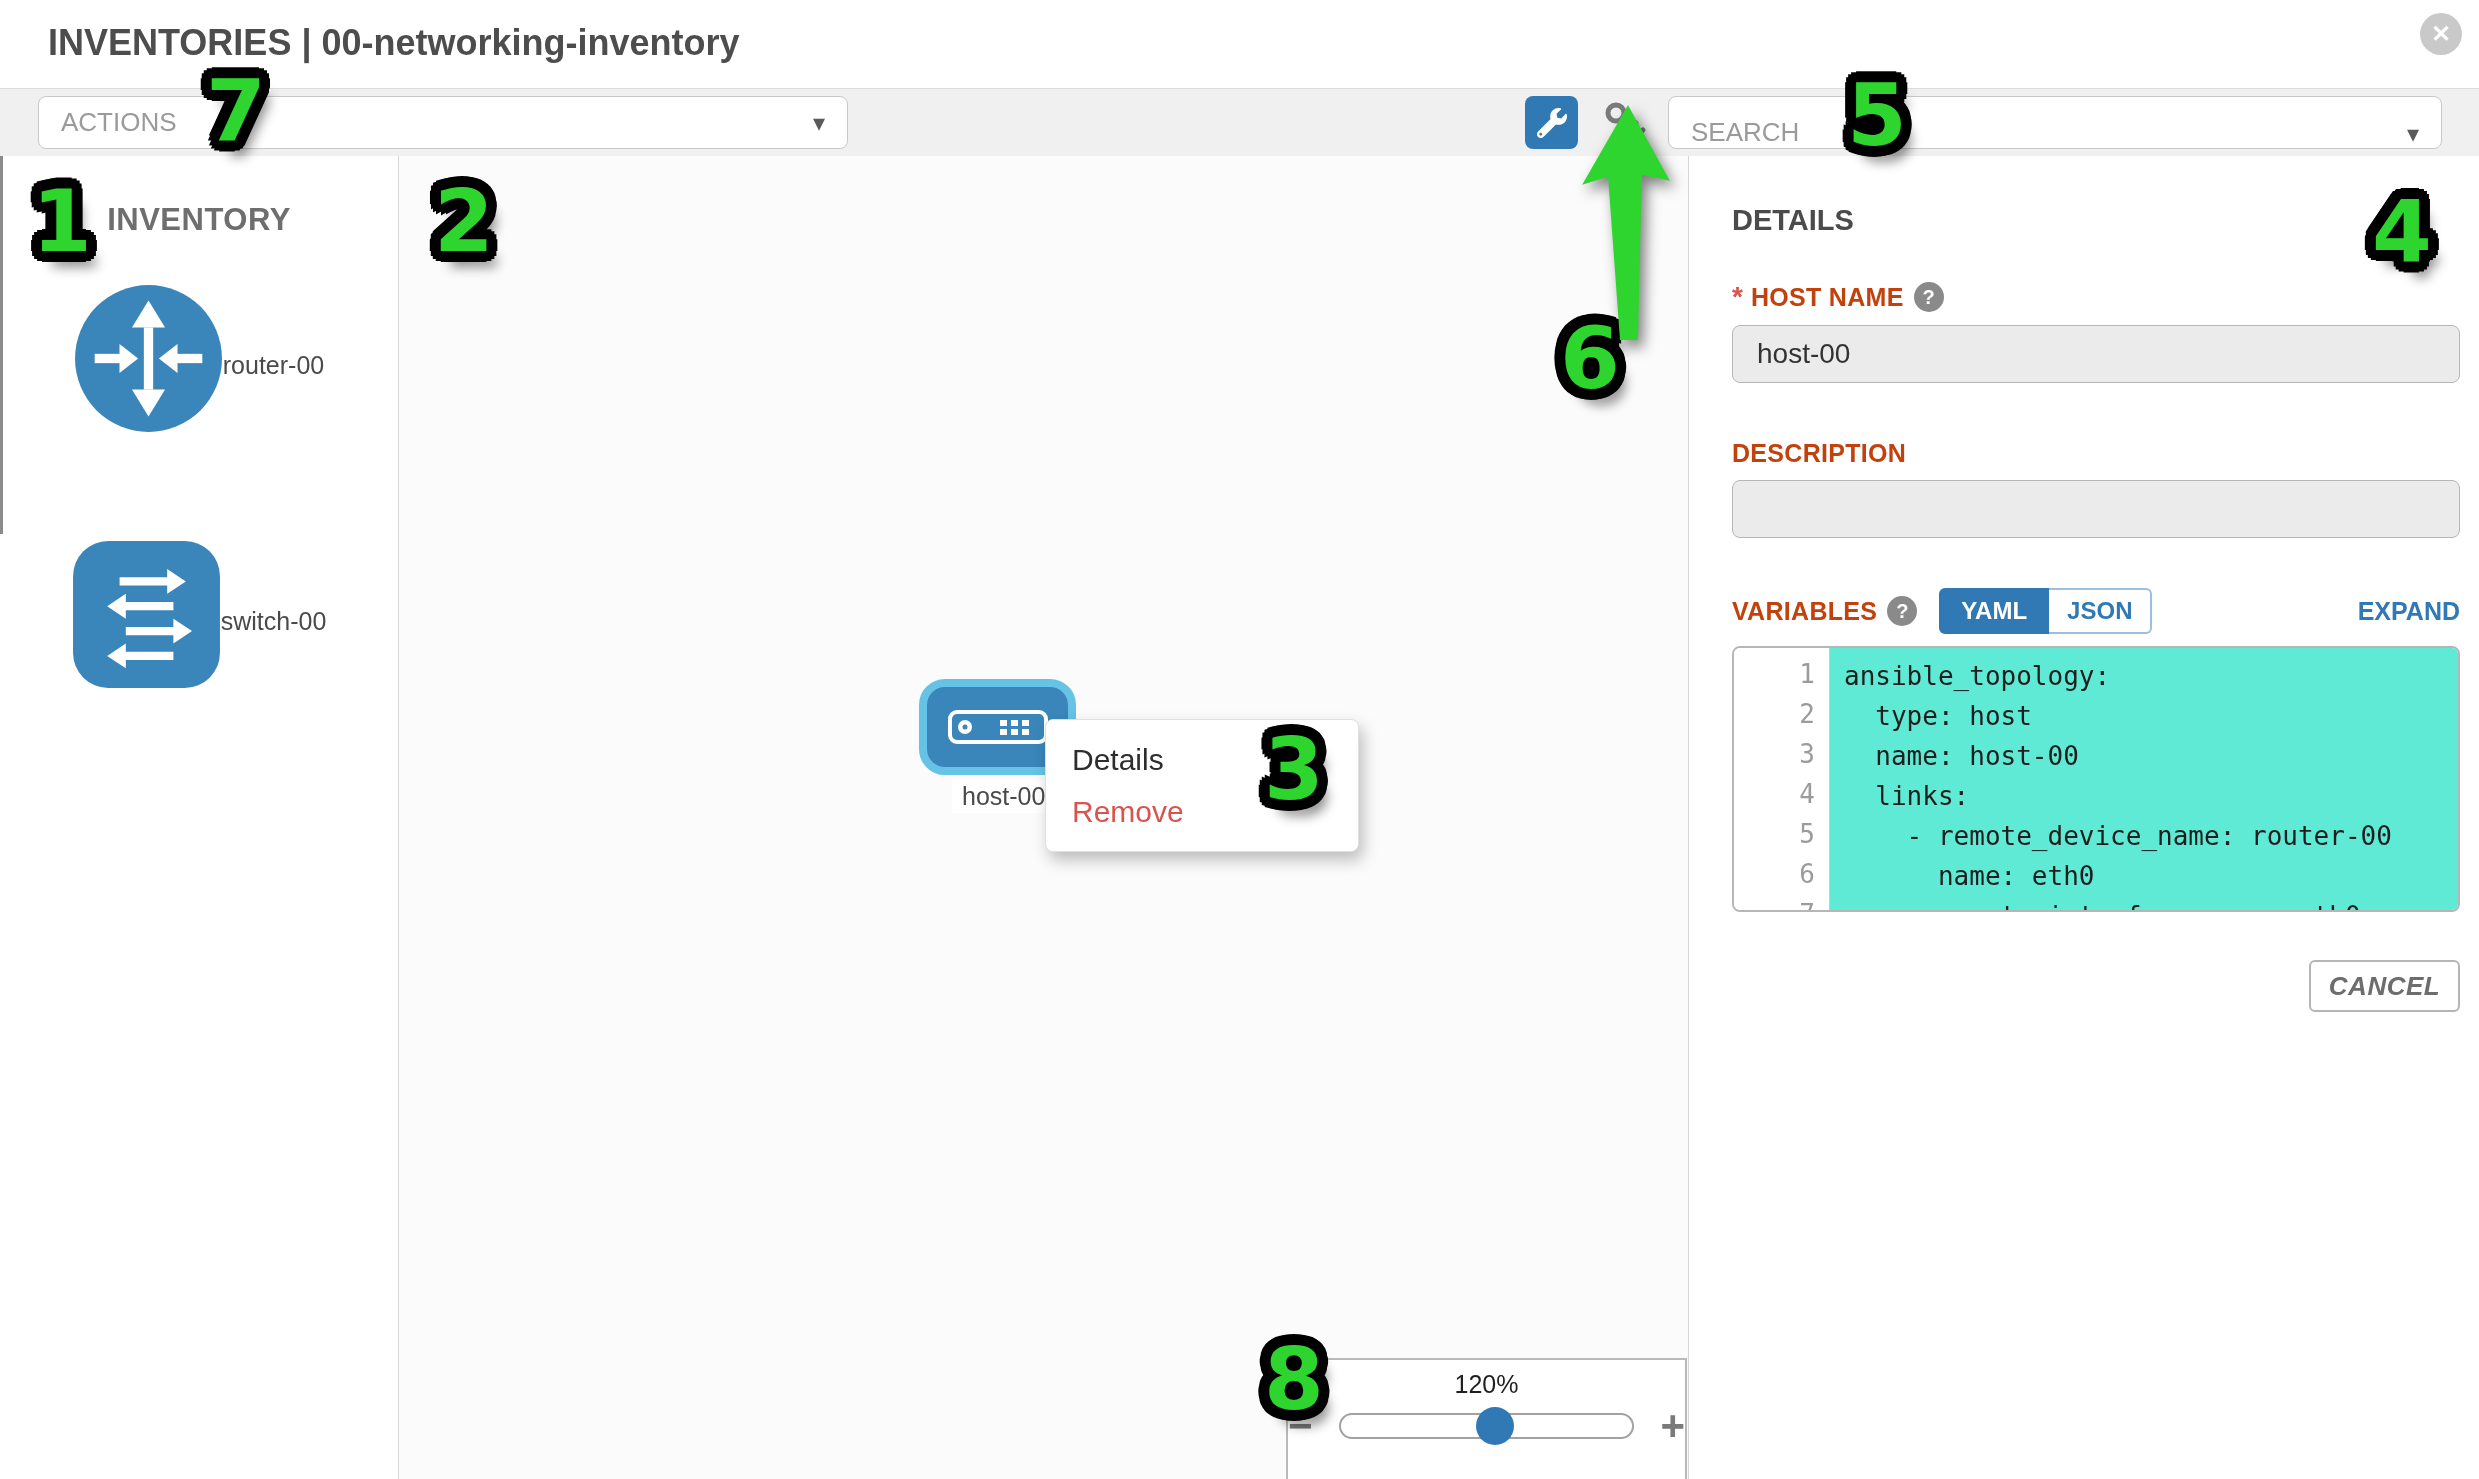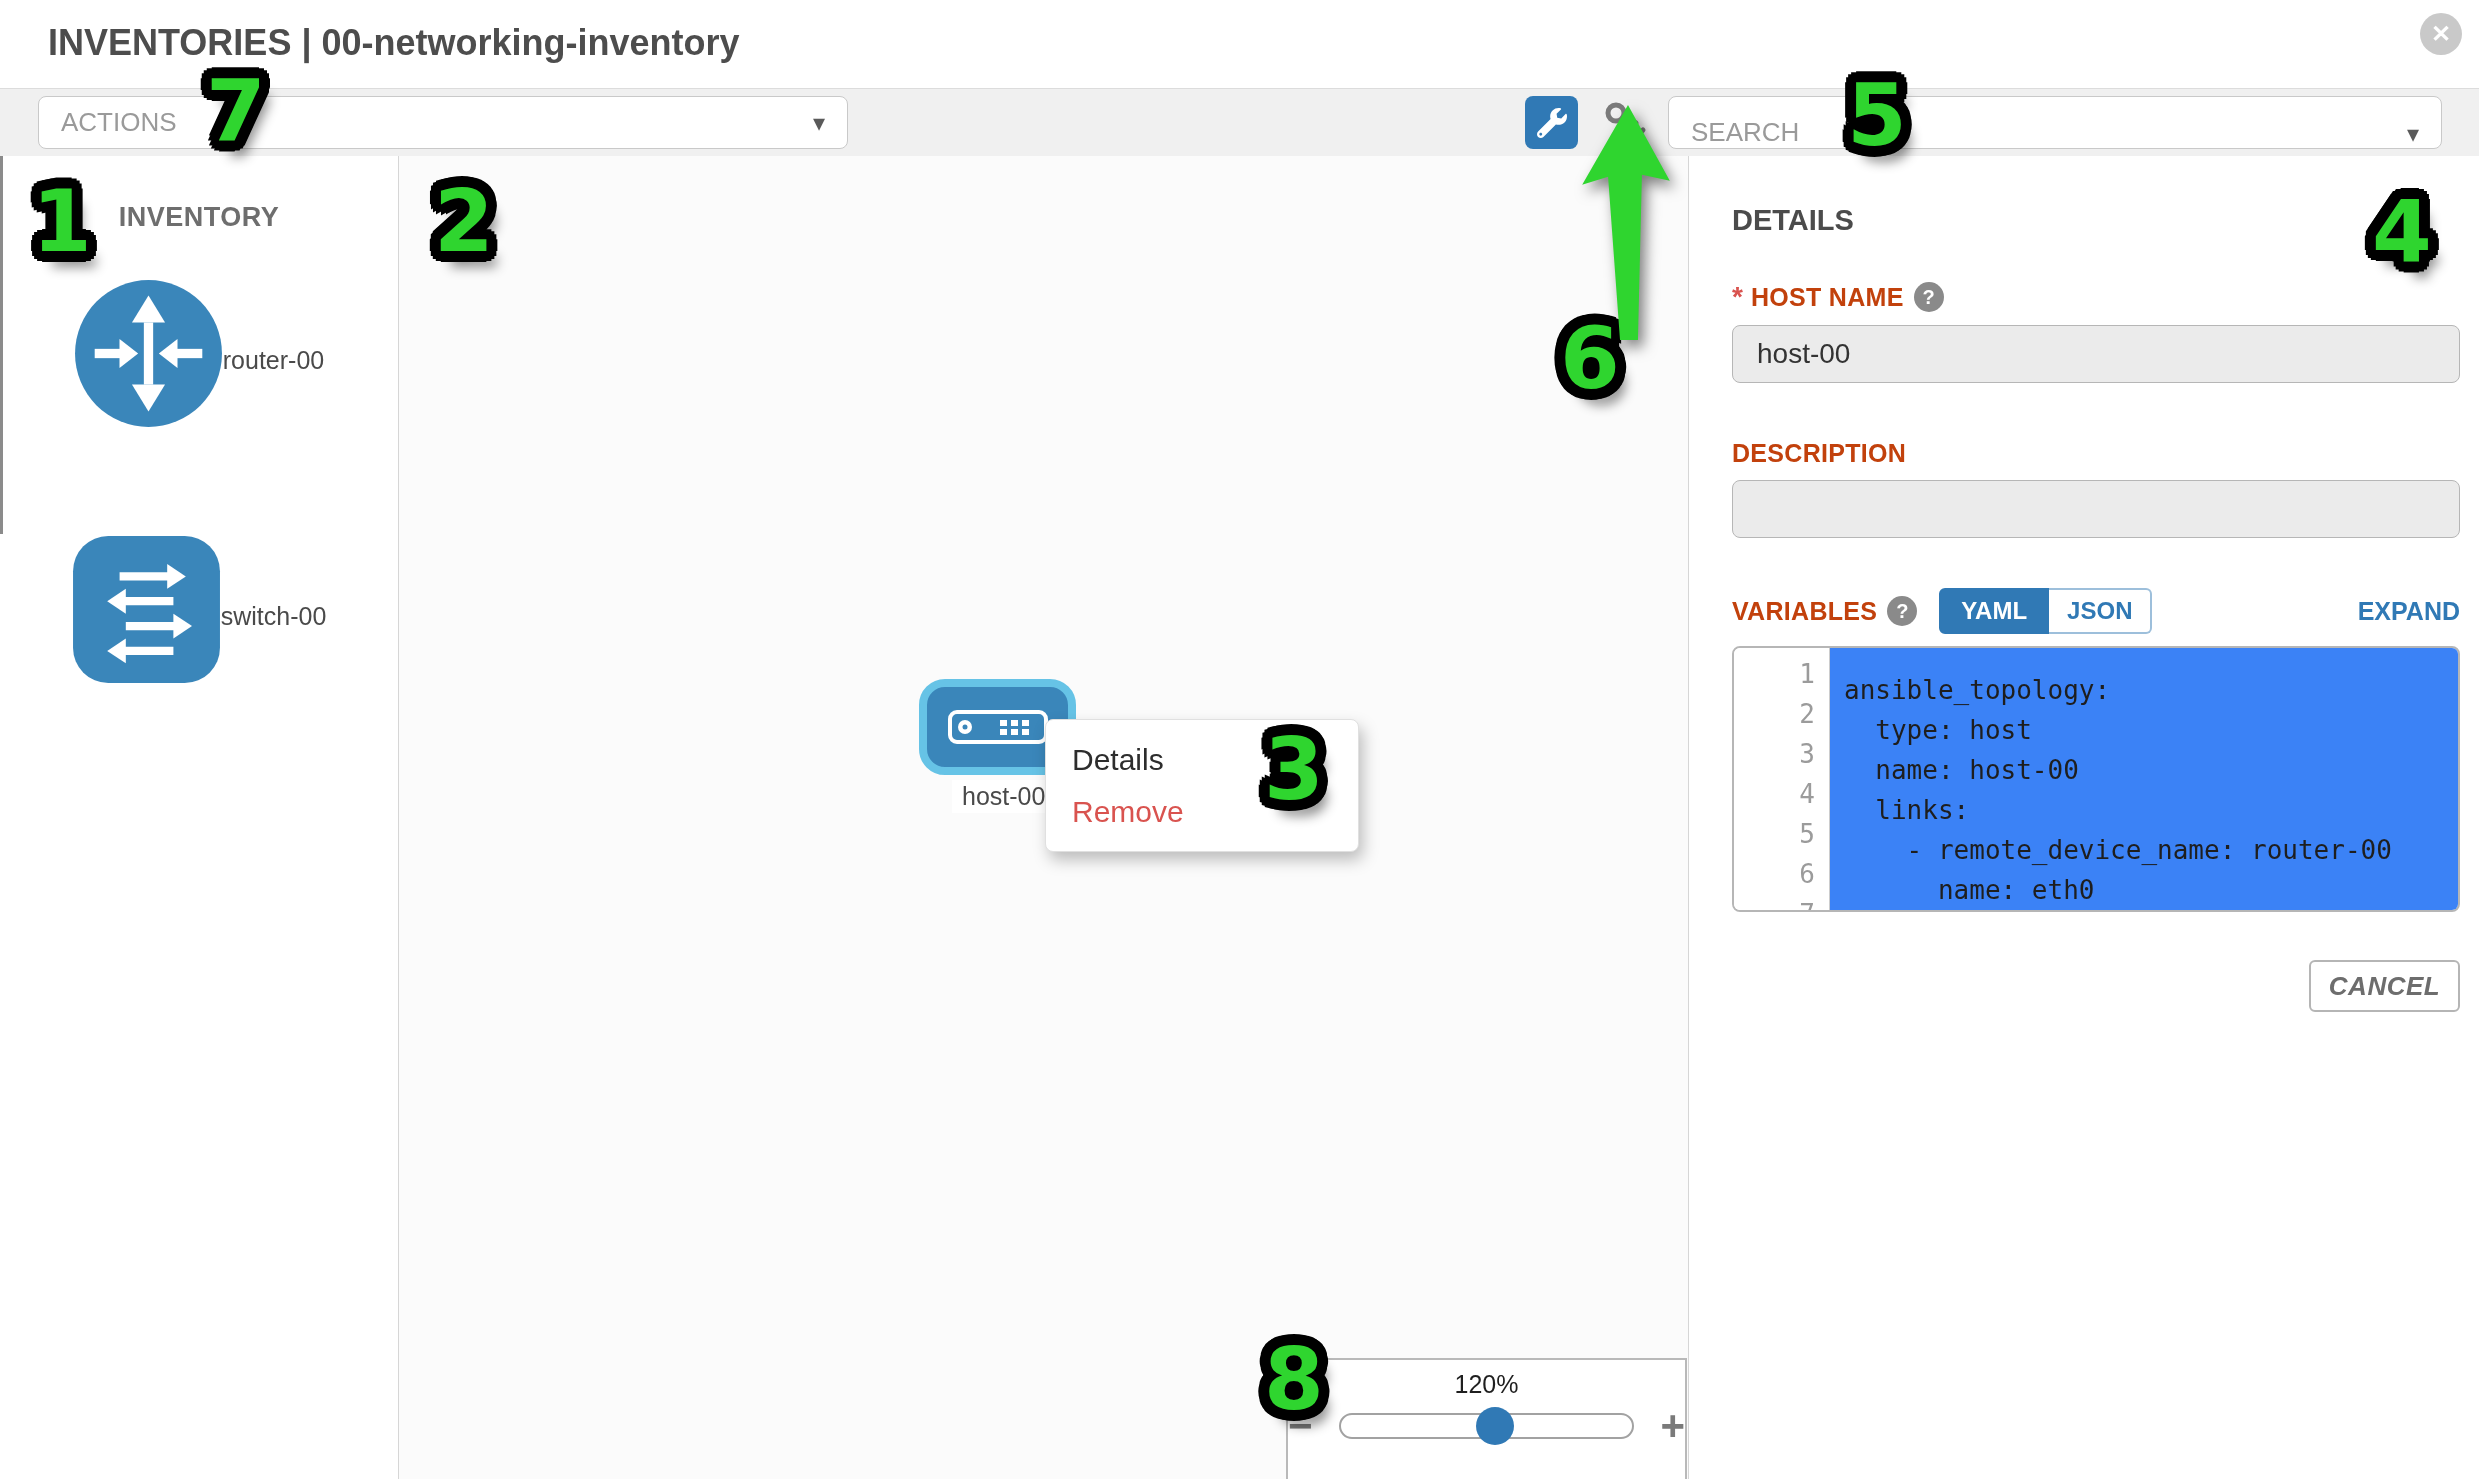--- a/index.html
+++ b/index.html
@@ -28,21 +28,21 @@
                 display:flex; align-items:center; justify-content:center; cursor:pointer; }
   .key-btn { width:50px; height:50px; margin:0 18px 0 22px; display:flex; align-items:center;
              justify-content:center; cursor:pointer; }
   .search-box { width:774px;align-items:flex-end; }
 
   
   .main { position:absolute; left:0; top:156px; width:2480px; height:1323px; display:flex; }
   .left-panel { width:399px; background:#fff; border-right:1px solid #d6d6d6; position:relative;
                 display:flex; flex-direction:column; align-items:center; padding-top:46px; }
   .edge-mark { position:absolute; left:0; top:0; width:3px; height:378px; background:#8b8b8b; }
-  .inv-title { font-size:27px; font-weight:700; color:#6e6e6e; letter-spacing:0.5px; margin-bottom:46px; }
+  .inv-title { font-size:31px; font-weight:700; color:#6e6e6e; letter-spacing:0.5px; margin-bottom:46px; }
   .device { display:flex; flex-direction:row; align-items:center; cursor:pointer; }
   .device-router { margin-bottom:107px; }
   .device-label { margin-top:14px; font-size:25px; color:#4a4a4a; }
 
   .canvas { flex:1; background:#fbfbfb; position:relative; }
 
   
   .node { position:absolute; left:520px; top:523px; width:157px; height:96px;
           background:#3a86ba; border:8px solid #66c3e6; border-radius:26px;
           display:flex; align-items:center; justify-content:center; cursor:pointer; }
@@ -90,21 +90,21 @@
   .toggle-json { background:#fff; border:2px solid #9dbfdb; border-left:none; color:#3079b5;
                  border-radius:0 6px 6px 0; padding:0 18px; font-size:24px; font-weight:700;
                  display:flex; align-items:center; cursor:pointer; }
   .expand-link { margin-left:auto; color:#3079b5; font-size:25px; font-weight:700; cursor:pointer; }
 
   .code-editor { width:728px; height:266px; margin-top:12px; border:2px solid #b6b6b6;
                  border-radius:8px; overflow:hidden; display:flex;
                  font-family:"DejaVu Sans Mono", monospace; font-size:26px; line-height:40px; }
   .gutter { width:96px; background:#fff; border-right:1px solid #ccc; padding-top:6px; }
   .gutter div { text-align:right; padding-right:14px; color:#9b9b9b; }
-  .code-area { flex:1; background:#3b82f6; padding:22px 0 0 14px; }
+  .code-area { flex:1; background:#5eead4; padding:8px 0 0 14px; }
   .code-area div { white-space:pre; color:#1e1e1e; }
 
   .cancel-row { width:728px; display:flex; justify-content:flex-end; margin-top:48px; }
   .cancel-btn { width:151px; height:52px; background:#fff; border:2px solid #b5b5b5; border-radius:6px;
                 color:#6d6d6d; font-size:26px; font-weight:700; letter-spacing:0.5px;
                 display:flex; align-items:center; justify-content:center; cursor:pointer;font-style:italic; }
 
   
   .annot-layer { position:absolute; left:0; top:0; width:100%; height:100%; pointer-events:none; }
   .annot { position:absolute; transform:translate(-50%,-50%); color:#2fd52f;

